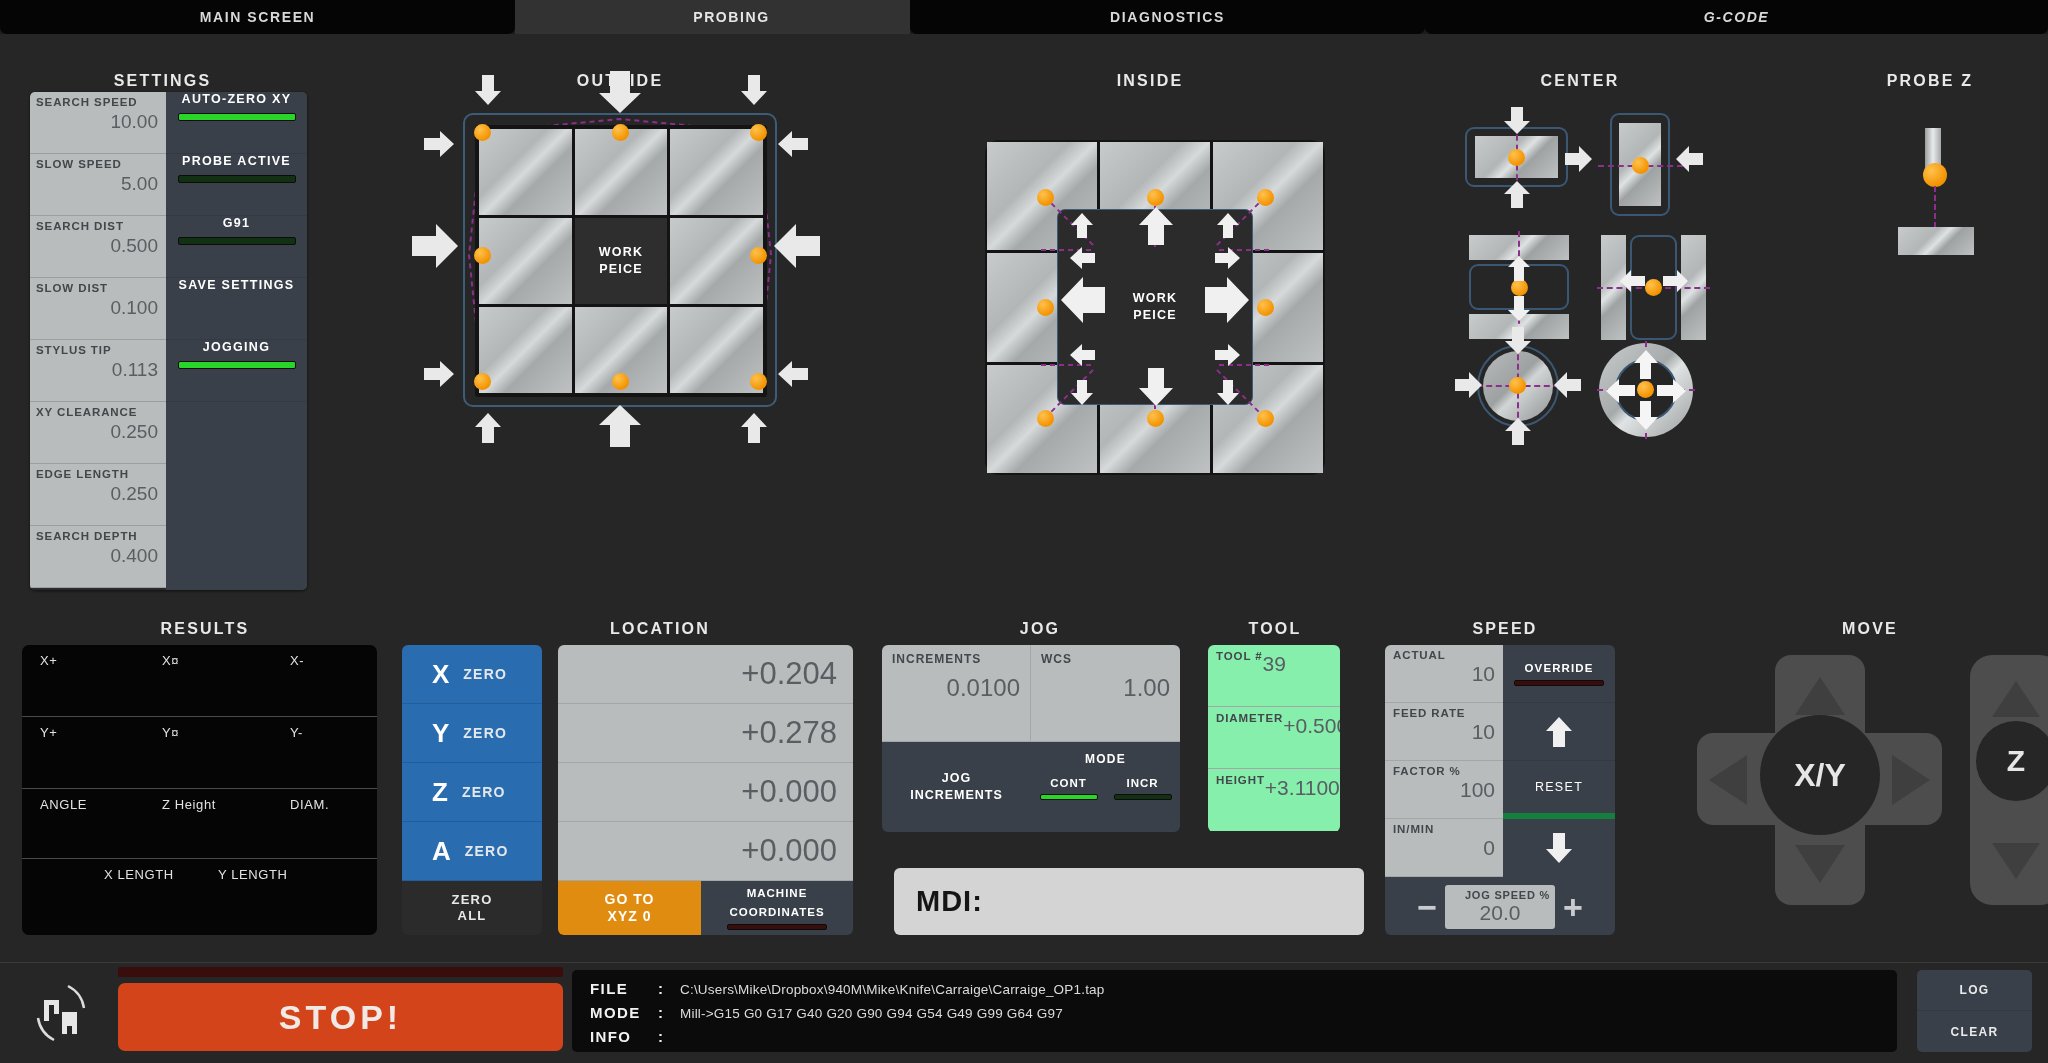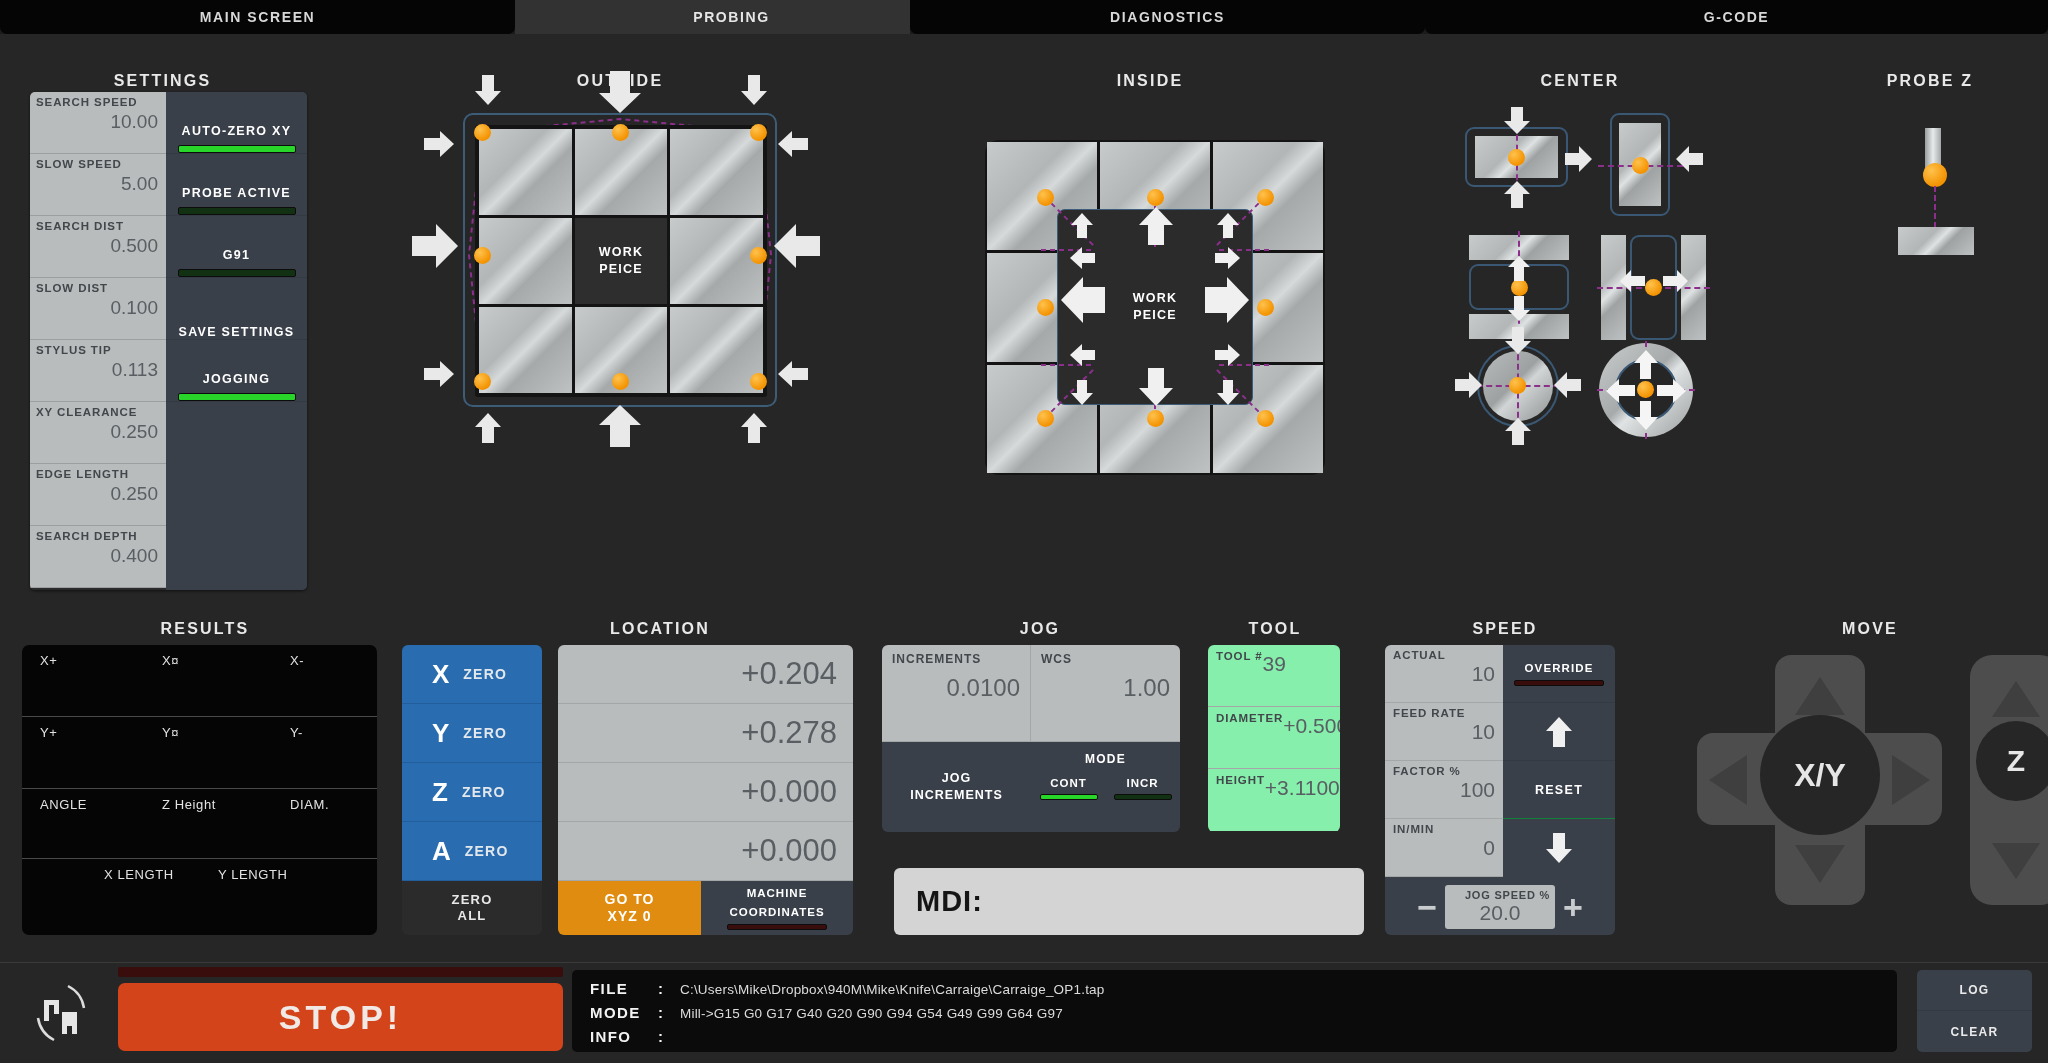--- a/index.html
+++ b/index.html
@@ -14,39 +14,39 @@
   }
   
   #tabbar{ position:absolute; left:0; top:0; width:2048px; height:34px; background:#1b1b1b; display:flex; }
   .tab{ height:34px; display:flex; align-items:center; justify-content:center;
         font-size:14px; font-weight:bold; letter-spacing:1.6px; color:#d8d8d8;
         background:#050505; border-radius:0 0 7px 7px; }
   .tab.active{ background:#323232; color:#e6e6e6; border-radius:0;padding-left:38px; }
   #tab0{ width:515px; }
   #tab1{ width:395px; }
   #tab2{ width:515px; }
-  #tab3{ width:623px; }
+  #tab3{ width:623px;font-style:italic; }
 
   
   .sec-title{ position:absolute; font-size:16px; font-weight:bold; letter-spacing:2.2px;
               color:#e9e9e9; text-align:center; }
 
   
   #settings-title{ left:30px; top:72px; width:265px; }
   #settings-box{ position:absolute; left:30px; top:92px; width:277px; height:498px;
                  background:#3a404a; border-radius:5px; display:flex; overflow:hidden;
                  box-shadow:0 1px 3px rgba(0,0,0,.6); }
   #settings-fields{ width:136px; background:#2a2a2a; }
   .sfield{ height:62px; background:#b9bcbd; border-bottom:1px solid #9aa0a2; padding:4px 8px 0 6px;
            display:flex; flex-direction:column; }
   .sfield .lbl{ font-size:11.5px; font-weight:bold; letter-spacing:.9px; color:#42474b; }
   .sfield .val{ font-size:19px; color:#585e62; text-align:right; margin-top:3px; }
   #settings-buttons{ flex:1; display:flex; flex-direction:column; }
   .sbtn{ height:62px; background:#3a404a; border-bottom:1px solid #333a44;
-         display:flex; flex-direction:column; align-items:center; justify-content:flex-end; gap:7px; }
+         display:flex; flex-direction:column; align-items:center; justify-content:flex-start; gap:7px; }
   .sbtn .t{ font-size:12.5px; font-weight:bold; letter-spacing:1.3px; color:#fff; }
   .led{ width:118px; height:8px; border-radius:2px; background:#123012; border:1px solid #0c0c0c; }
   .led.on{ background:#27d629; }
   #settings-filler{ flex:1; background:#3a404a; }
 
   
   #outside-title{ left:470px; top:72px; width:300px; }
   #inside-title{ left:1000px; top:72px; width:300px; }
   #center-title{ left:1480px; top:72px; width:200px; }
   #probez-title{ left:1830px; top:72px; width:200px; }
@@ -165,22 +165,22 @@
   .spfield .lbl{ font-size:11.5px; font-weight:bold; letter-spacing:.9px; color:#42474b; }
   .spfield .val{ font-size:21px; color:#585e62; text-align:right; margin-top:1px; }
   #speed-ctrl{ flex:1; display:flex; flex-direction:column; }
   #ovr{ height:58px; display:flex; flex-direction:column; align-items:center; justify-content:center;
         gap:6px; border-bottom:1px solid #333a44; }
   #ovr .t{ font-size:11.5px; font-weight:bold; letter-spacing:1.1px; color:#fff; }
   #ovr .led{ width:90px; height:6px; background:#3a0d0d; }
   .sarrow{ height:58px; display:flex; align-items:center; justify-content:center;
            border-bottom:1px solid #333a44; }
   #reset{ height:58px; display:flex; align-items:center; justify-content:center;
-          font-size:12.5px; font-weight:bold; letter-spacing:1.3px; color:#fff;
-          border-bottom:1px solid #15803d; }
+          font-size:12.5px; font-weight:normal; letter-spacing:1.3px; color:#fff;
+          border-bottom:6px solid #15803d; }
   #jogspeed{ height:57px; display:flex; align-items:center; justify-content:center; gap:8px; }
   .pmbtn{ color:#c9cccf; font-size:34px; font-weight:bold; line-height:1; }
   #jogspeed-field{ width:110px; height:44px; background:#b9bcbd; border-radius:3px;
       display:flex; flex-direction:column; align-items:center; justify-content:center; }
   #jogspeed-field .lbl{ font-size:11px; font-weight:bold; letter-spacing:.8px; color:#42474b;margin-left:15px; }
   #jogspeed-field .val{ font-size:21px; color:#585e62; }
 
   
   #move{ position:absolute; left:1672px; top:655px; width:370px; height:280px; }
   #dpad{ position:absolute; left:25px; top:0; width:245px; height:250px; }

